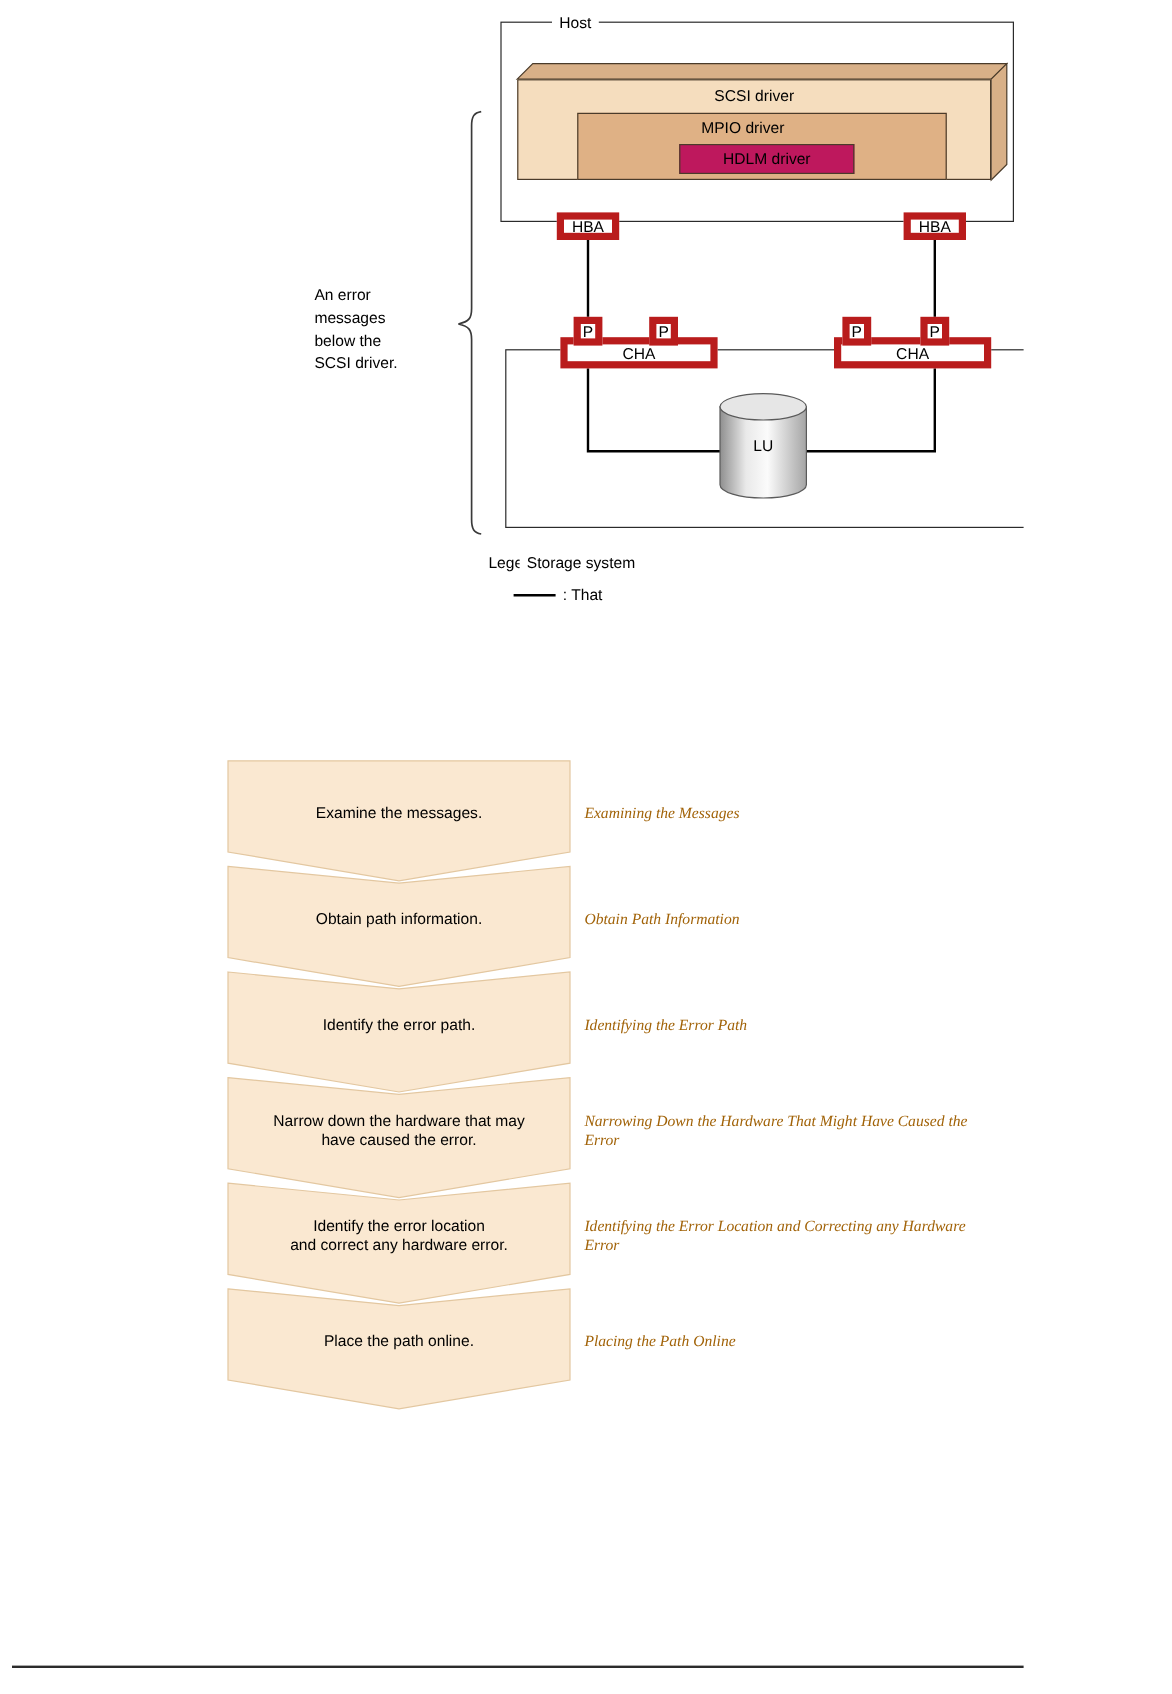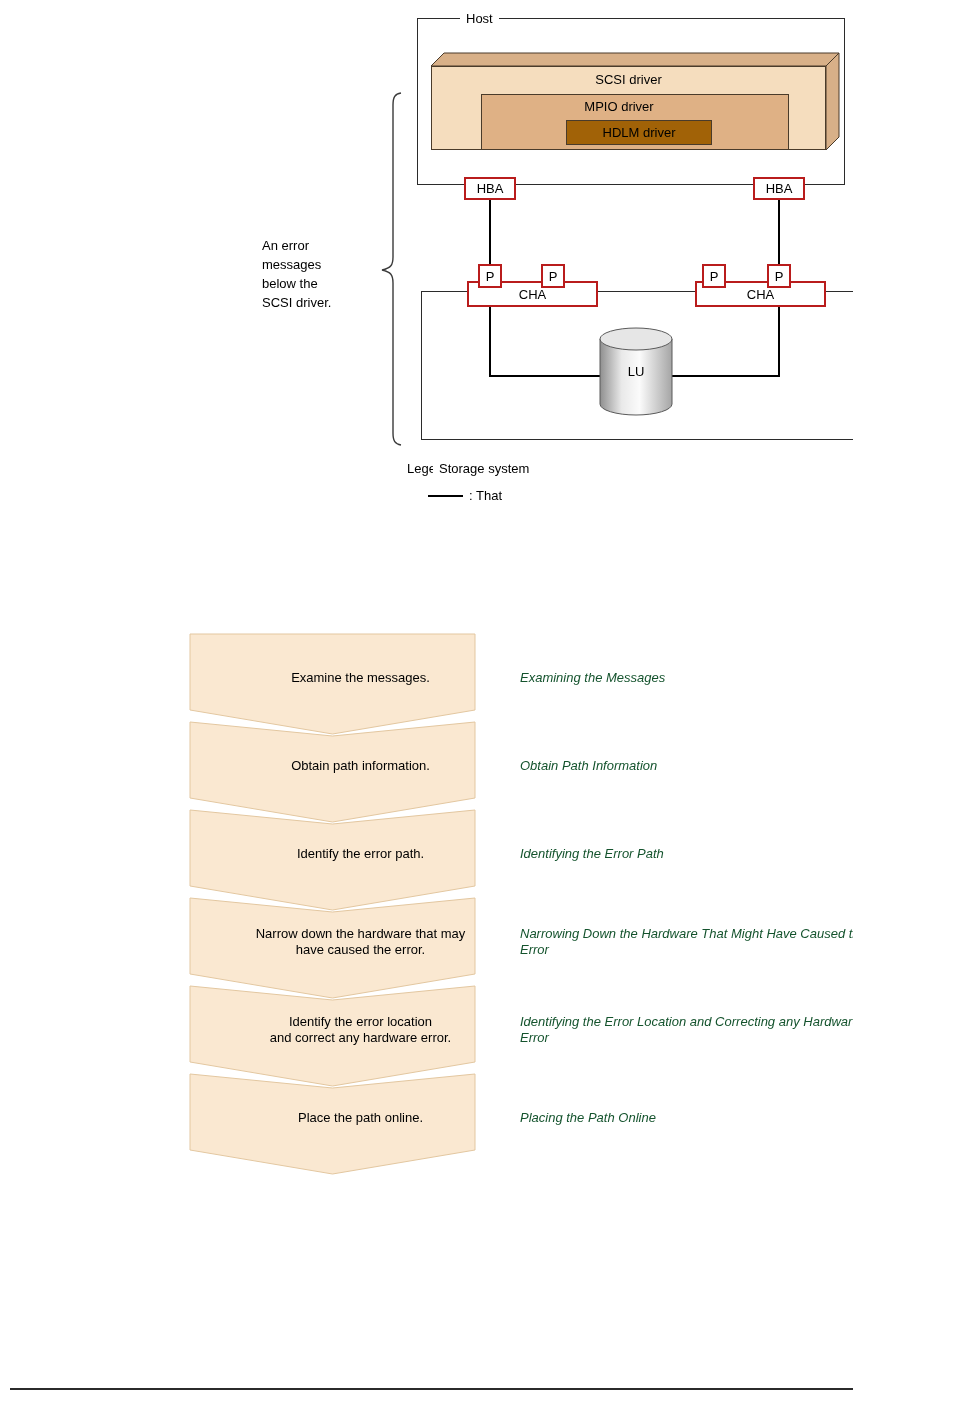--- a/index.html
+++ b/index.html
@@ -20,21 +20,21 @@
   }
   .abs { position: absolute; box-sizing: border-box; }
   .outline {
     position: absolute; box-sizing: border-box;
     border: 1px solid #2b2b2b;
     background: transparent;
     z-index: 1;
   }
   .box {
     position: absolute; box-sizing: border-box;
-    border: 2px solid #b91c1c;
+    border: 6px solid #b91c1c;
     background: #ffffff;
     display: flex; align-items: center; justify-content: center;
     font-size: 13px; line-height: 1;
   }
   .tag {
     position: absolute; box-sizing: border-box;
     background: #ffffff;
     padding: 1px 6px;
     font-size: 13px; line-height: 15px;
     z-index: 3;
@@ -56,52 +56,52 @@
   .mpio-box {
     position: absolute; box-sizing: border-box;
     left: 481px; top: 94px; width: 308px; height: 56px;
     background: #dfb185;
     border: 1px solid #4a3b2a;
     z-index: 2;
   }
   .hdlm-box {
     position: absolute; box-sizing: border-box;
     left: 566px; top: 120px; width: 146px; height: 25px;
-    background: #a16207;
+    background: #be185d;
     border: 1px solid #4a3b2a;
     display: flex; align-items: center; justify-content: center;
     font-size: 13px;
     z-index: 3;
   }
   .annotation {
     position: absolute;
     left: 262px; top: 237px;
     font-size: 13px; line-height: 1.45;
     white-space: pre-line;
     z-index: 2;
   }
   .flow-label {
     position: absolute;
     left: 190px; width: 285px; height: 72px;
     display: flex; align-items: center; justify-content: center;
     text-align: center;
     font-size: 13px; line-height: 1.25;
     white-space: pre-line;
     z-index: 2;
-    margin-left: 28px;
   }
   .flow-ref {
     position: absolute;
-    left: 520px; width: 430px; height: 72px;
+    left: 487px; width: 430px; height: 72px;
     display: flex; align-items: center;
     font-style: italic;
     font-size: 13px; line-height: 1.25;
     white-space: pre-line;
-    color: #14532d;
-    z-index: 2;
+    color: #a16207;
+    z-index: 2;
+    font-family: Liberation Serif, serif;
   }
   .bottom-rule {
     position: absolute;
     left: 10px; top: 1388px; width: 957px; height: 0;
     border-top: 2px solid #2b2b2b;
     z-index: 1;
   }
 </style>
 </head>
 <body>

